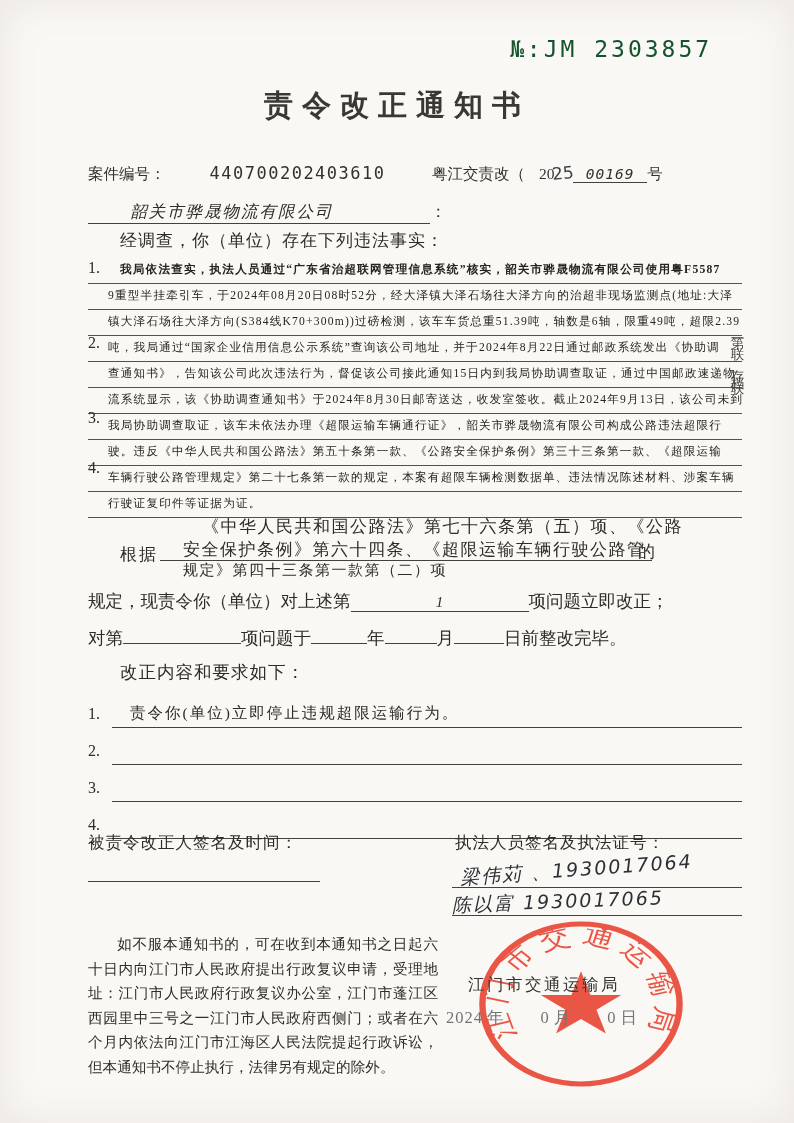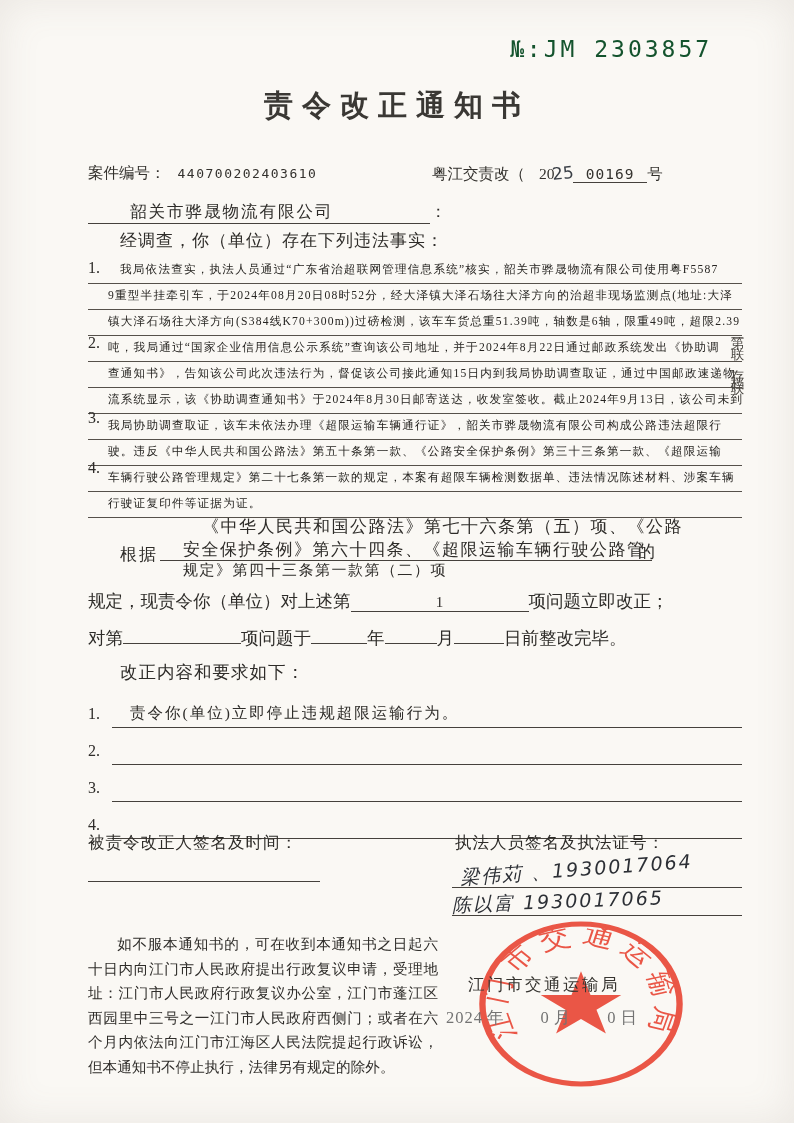--- a/index.html
+++ b/index.html
@@ -3,44 +3,44 @@
 <meta charset="utf-8">
 <style>
   html,body{margin:0;padding:0;}
   body{background:#d8d5d0;font-family:"Liberation Serif","DejaVu Serif",serif;}
   #page{
     position:relative;width:794px;height:1123px;margin:0 auto;
     background:#faf8f4;color:#2e2c29;overflow:hidden;
     box-shadow:inset 0 0 40px rgba(120,110,100,.12);
   }
   .abs{position:absolute;}
-  .u{border-bottom:1.2px solid #45413c;}
+  .u{border-bottom:1.2px solid #45413c;font-style:italic;}
   
   .serial{left:510px;top:36px;font-family:"DejaVu Sans Mono","DejaVu Sans",monospace;
     font-size:23px;letter-spacing:3px;color:#14532d;}
   .title{left:0;top:86px;width:100%;text-align:center;font-size:29px;
     letter-spacing:9px;font-weight:600;color:#3a3834;}
   
   .case-row{left:88px;top:163px;font-size:15.5px;color:#33312d;}
-  .case-no{margin-left:12px;letter-spacing:1.5px;font-family:"DejaVu Sans Mono",monospace;font-size:13px;}
+  .case-no{margin-left:44px;letter-spacing:1.5px;font-family:"DejaVu Sans Mono",monospace;font-size:17px;}
   .ref-row{left:432px;top:163px;font-size:15.5px;color:#33312d;}
   .ref-year{margin-left:14px;}
   .hand25{display:inline-block;font-family:"DejaVu Sans",sans-serif;font-size:17px;
     color:#3a3f46;transform:rotate(-6deg);margin-left:-3px;}
   .ref-num{display:inline-block;min-width:74px;text-align:center;letter-spacing:1px;
     font-family:"DejaVu Sans Mono",monospace;font-size:14.5px;}
   
   .addr{left:88px;top:201px;font-size:16.5px;}
   .addr .u{display:inline-block;width:300px;padding-left:42px;letter-spacing:2px;}
   .intro{left:120px;top:229px;font-size:17px;letter-spacing:1px;}
   
   .facts{left:88px;top:258px;width:654px;}
   .fact-line{height:25px;line-height:24px;font-size:11.6px;letter-spacing:1.2px;
     color:#262421;border-bottom:1.1px solid #55504a;padding-left:20px;white-space:nowrap;overflow:visible;}
-  .fact-line.first{padding-left:32px;}
+  .fact-line.first{padding-left:32px;font-weight:bold;}
   .fact-num{position:absolute;left:0;font-size:16px;color:#2e2c29;}
   
   .basis-label{left:120px;top:543px;font-size:17px;letter-spacing:2px;}
   .basis-l1{left:202px;top:515px;font-size:17px;letter-spacing:1.5px;}
   .basis-l2{left:183px;top:538px;font-size:17px;letter-spacing:1.5px;}
   .basis-de{left:638px;top:540px;font-size:17px;}
   .basis-underline{left:160px;top:560px;width:492px;height:1px;background:#45413c;}
   .basis-l3{left:183px;top:561px;font-size:15px;letter-spacing:1.5px;}
   .order1{left:88px;top:589px;font-size:17.5px;}
   .fill-mid{display:inline-block;width:178px;text-align:center;font-size:15px;}

